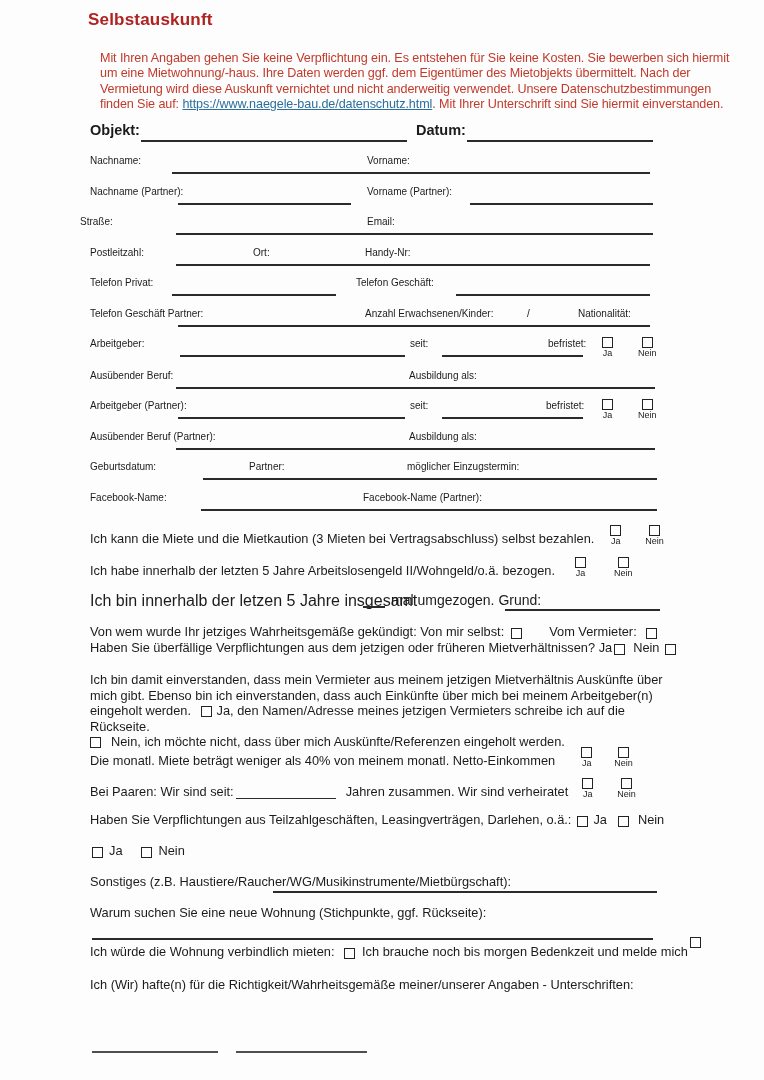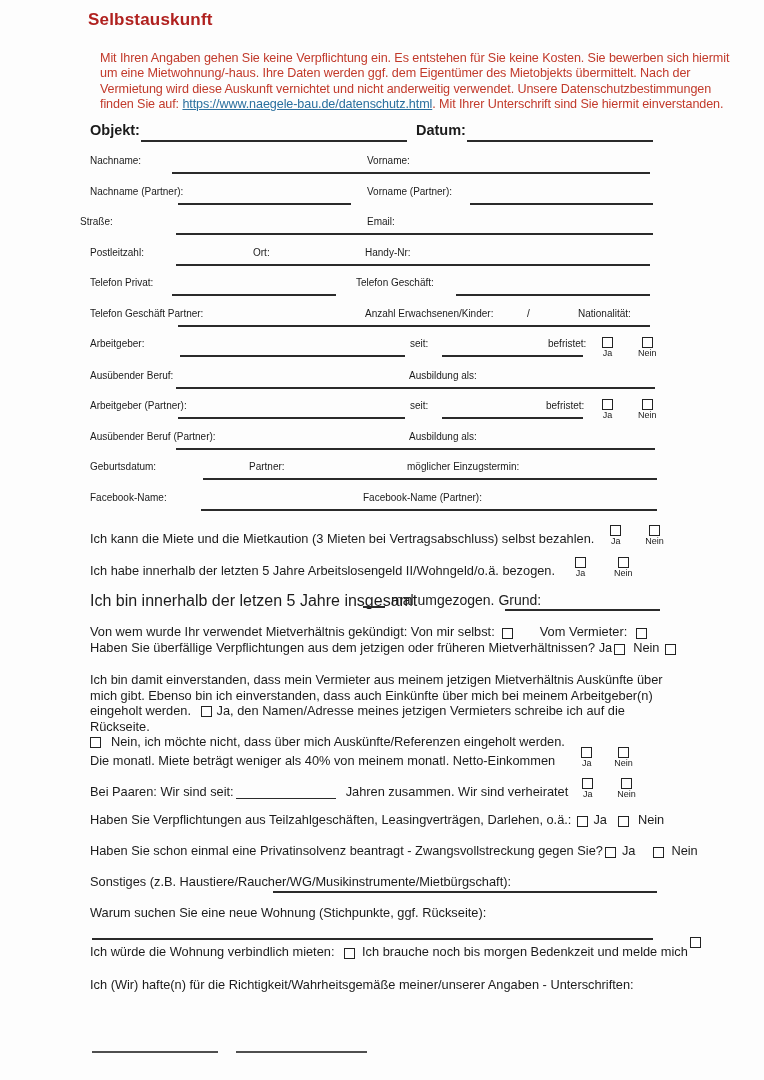--- a/index.html
+++ b/index.html
@@ -167,21 +167,21 @@
   </div>
 
   <div class="row" style="top:592px">
     <span class="lbl" style="left:90px;font-size:16px">Ich bin innerhalb der letzen 5 Jahre insgesamt</span>
     <div class="ln" style="left:363px;width:22px;top:14px"></div>
     <span class="lbl" style="left:391px;font-size:14px">mal umgezogen. Grund:</span>
     <div class="ln" style="left:505px;width:155px;top:17px"></div>
   </div>
 
   <div class="srow" style="top:624px">
-    <span class="st">Von wem wurde Ihr verwendet Mietverhältnis gekündigt: Von mir selbst:</span>
+    <span class="st">Von wem wurde Ihr jetziges Wahrheitsgemäße gekündigt: Von mir selbst:</span>
     <span class="cbi" style="margin-left:7px;margin-top:2px"></span>
     <span class="st" style="margin-left:27px">Vom Vermieter:</span>
     <span class="cbi" style="margin-left:9px;margin-top:2px"></span>
   </div>
 
   <div class="srow" style="top:640px">
     <span class="st">Haben Sie überfällige Verpflichtungen aus dem jetzigen oder früheren Mietverhältnissen? Ja</span>
     <span class="cbi" style="margin-left:2px;margin-top:1px"></span>
     <span class="st" style="margin-left:8px">Nein</span>
     <span class="cbi" style="margin-left:6px;margin-top:1px"></span>
@@ -221,21 +221,20 @@
 
   <div class="srow" style="top:812px">
     <span class="st">Haben Sie Verpflichtungen aus Teilzahlgeschäften, Leasingverträgen, Darlehen, o.ä.:</span>
     <span class="cbi" style="margin-left:6px;margin-top:1px"></span>
     <span class="st" style="margin-left:5px">Ja</span>
     <span class="cbi" style="margin-left:11px;margin-top:1px"></span>
     <span class="st" style="margin-left:9px">Nein</span>
   </div>
 
   <div class="srow" style="top:843px">
-    <span class="st">Haben Sie schon einmal eine Privatinsolvenz beantragt - Zwangsvollstreckung gegen Sie?</span>
     <span class="cbi" style="margin-left:2px;margin-top:1px"></span>
     <span class="st" style="margin-left:6px">Ja</span>
     <span class="cbi" style="margin-left:18px;margin-top:1px"></span>
     <span class="st" style="margin-left:7px">Nein</span>
   </div>
 
   <div class="row" style="top:874px">
     <span class="lbl" style="left:90px;font-size:12.8px">Sonstiges (z.B. Haustiere/Raucher/WG/Musikinstrumente/Mietbürgschaft):</span>
     <div class="ln" style="left:273px;width:384px;top:17px"></div>
   </div>

